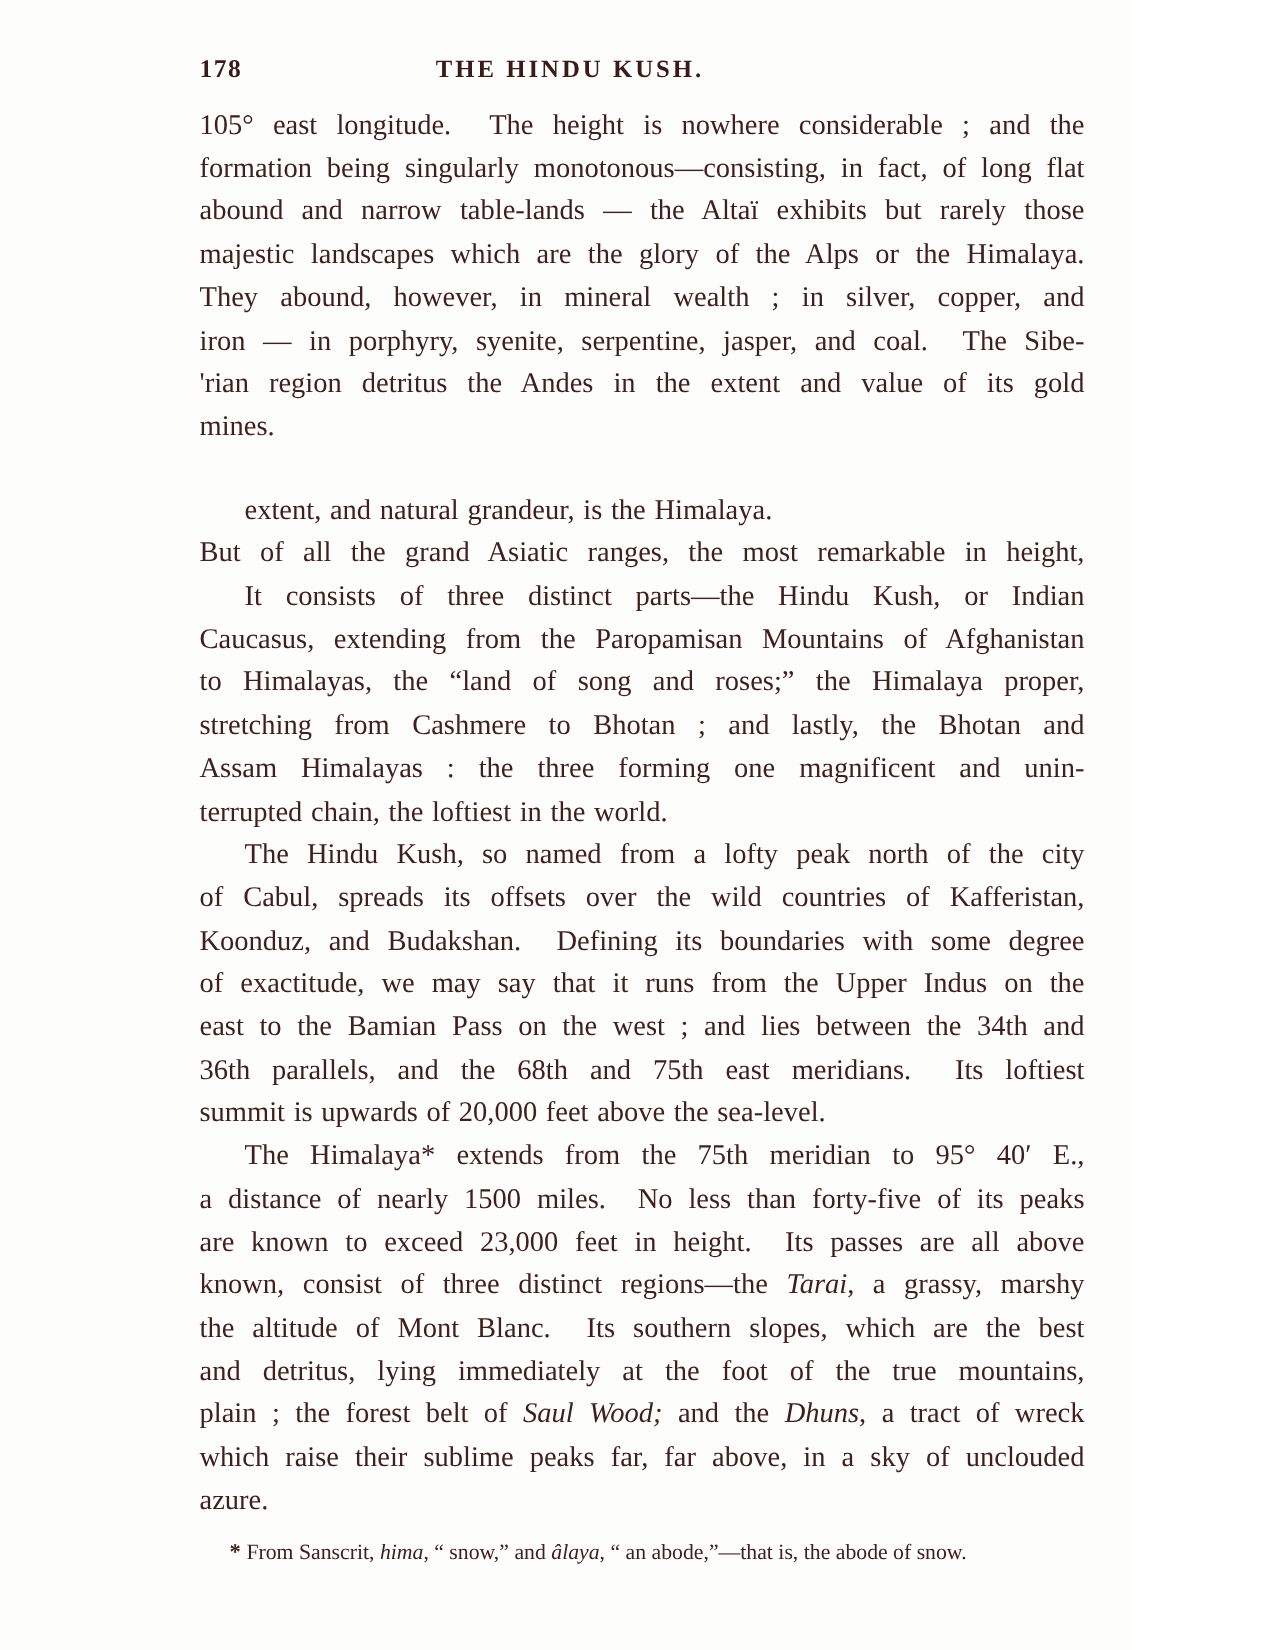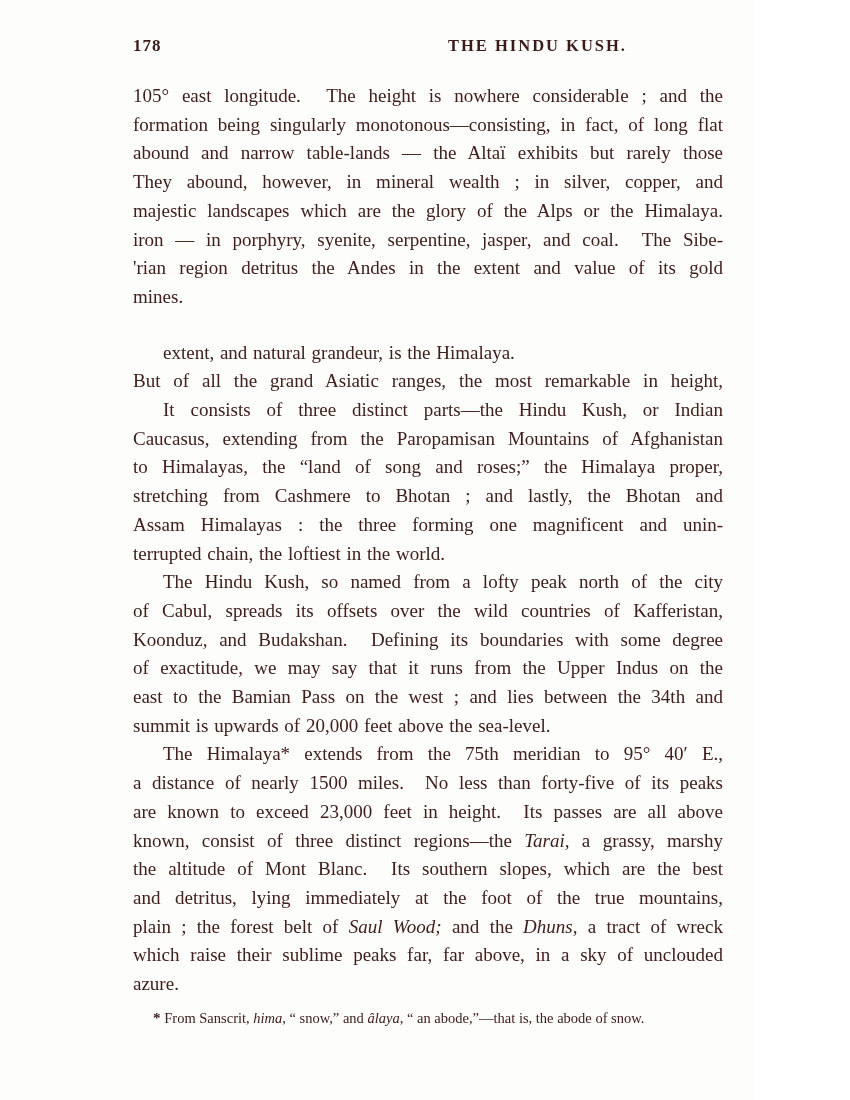--- a/index.html
+++ b/index.html
@@ -26,28 +26,28 @@
     position: absolute;
     left: 0;
     top: 0;
     font-size: 17px;
     font-weight: bold;
     letter-spacing: 1px;
     color: #3a1b18;
   }
   .running-title {
     display: block;
-    text-align: right;
+    text-align: center;
     font-size: 16.5px;
     font-weight: bold;
     letter-spacing: 2px;
     color: #3a1b18;
   }
   .page-body {
-    margin-top: 22px;
+    margin-top: 10px;
     width: 590px;
   }
   .para { margin: 0; }
   .para.gap { margin-top: 27px; }
   .para.indent .line:first-child { text-indent: 30px; }
   .line {
     font-size: 19px;
     line-height: 28.7px;
     text-align: justify;
     text-align-last: justify;
@@ -80,22 +80,22 @@
   <header class="page-header">
     <span class="page-number">178</span>
     <span class="running-title">THE HINDU KUSH.</span>
   </header>
 
   <main class="page-body">
       <div class="para">
         <div class="line"><span>105° east longitude.&nbsp; The height is nowhere considerable ; and the</span></div>
         <div class="line"><span>formation being singularly monotonous—consisting, in fact, of long flat</span></div>
         <div class="line"><span>abound and narrow table-lands — the Altaï exhibits but rarely those</span></div>
+        <div class="line"><span>majestic landscapes which are the glory of the Alps or the Himalaya.</span></div>
         <div class="line"><span>They abound, however, in mineral wealth ; in silver, copper, and</span></div>
-        <div class="line"><span>majestic landscapes which are the glory of the Alps or the Himalaya.</span></div>
         <div class="line"><span>iron — in porphyry, syenite, serpentine, jasper, and coal.&nbsp; The Sibe-</span></div>
         <div class="line"><span>'rian region detritus the Andes in the extent and value of its gold</span></div>
         <div class="line last"><span>mines.</span></div>
       </div>
       <div class="para indent gap">
         <div class="line last"><span>extent, and natural grandeur, is the Himalaya.</span></div>
         <div class="line"><span>But of all the grand Asiatic ranges, the most remarkable in height,</span></div>
       </div>
       <div class="para indent">
         <div class="line"><span>It consists of three distinct parts—the Hindu Kush, or Indian</span></div>
@@ -104,20 +104,21 @@
         <div class="line"><span>stretching from Cashmere to Bhotan ; and lastly, the Bhotan and</span></div>
         <div class="line"><span>Assam Himalayas : the three forming one magnificent and unin-</span></div>
         <div class="line last"><span>terrupted chain, the loftiest in the world.</span></div>
       </div>
       <div class="para indent">
         <div class="line"><span>The Hindu Kush, so named from a lofty peak north of the city</span></div>
         <div class="line"><span>of Cabul, spreads its offsets over the wild countries of Kafferistan,</span></div>
         <div class="line"><span>Koonduz, and Budakshan.&nbsp; Defining its boundaries with some degree</span></div>
         <div class="line"><span>of exactitude, we may say that it runs from the Upper Indus on the</span></div>
         <div class="line"><span>east to the Bamian Pass on the west ; and lies between the 34th and</span></div>
+        <div class="line"><span>36th parallels, and the 68th and 75th east meridians.&nbsp; Its loftiest</span></div>
         <div class="line last"><span>summit is upwards of 20,000 feet above the sea-level.</span></div>
       </div>
       <div class="para indent">
         <div class="line"><span>The Himalaya* extends from the 75th meridian to 95° 40′ E.,</span></div>
         <div class="line"><span>a distance of nearly 1500 miles.&nbsp; No less than forty-five of its peaks</span></div>
         <div class="line"><span>are known to exceed 23,000 feet in height.&nbsp; Its passes are all above</span></div>
         <div class="line"><span>known, consist of three distinct regions—the </span><span class="it">Tarai</span><span>, a grassy, marshy</span></div>
         <div class="line"><span>the altitude of Mont Blanc.&nbsp; Its southern slopes, which are the best</span></div>
         <div class="line"><span>and detritus, lying immediately at the foot of the true mountains,</span></div>
         <div class="line"><span>plain ; the forest belt of </span><span class="it">Saul Wood;</span><span> and the </span><span class="it">Dhuns</span><span>, a tract of wreck</span></div>

